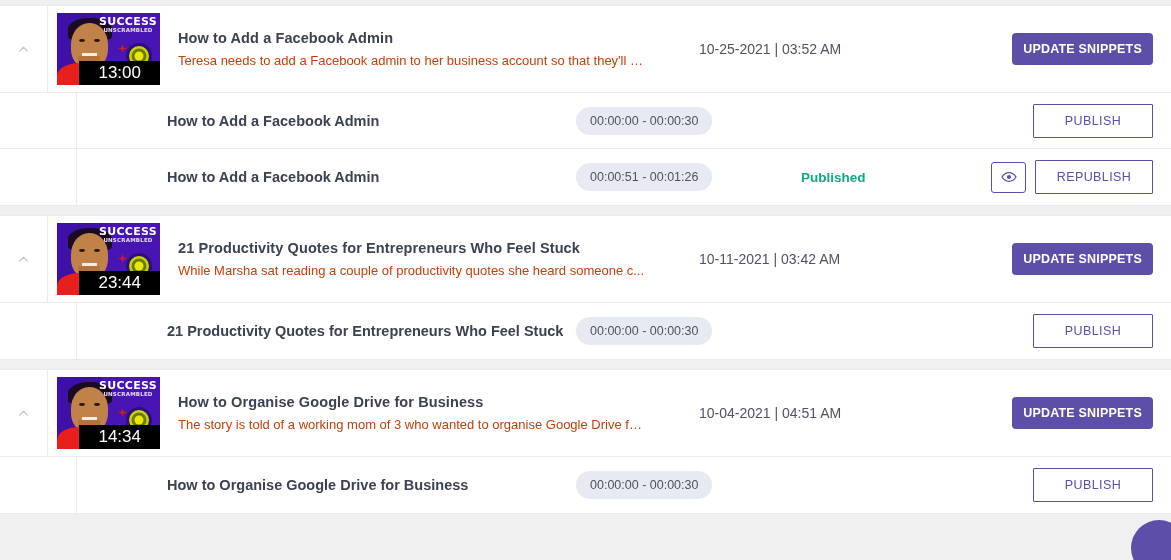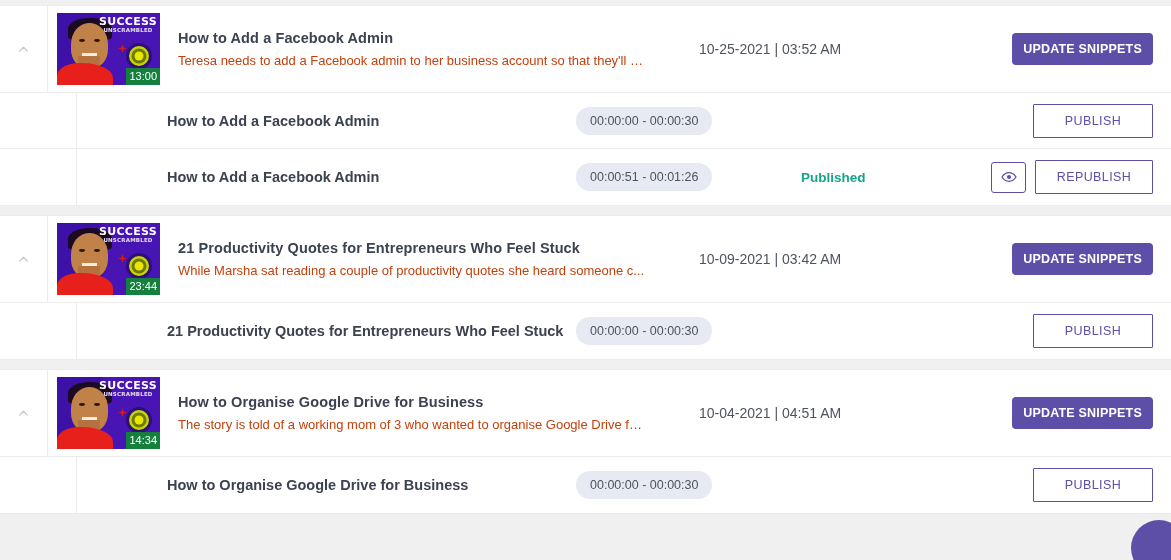--- a/index.html
+++ b/index.html
@@ -142,26 +142,26 @@
     box-shadow: 0 0 0 3px #6d7a00;
   }
   .thumb .spark {
     position: absolute; right: 33px; top: 31px;
     width: 9px; height: 9px;
     background: #cf1d1d;
     clip-path: polygon(50% 0,62% 38%,100% 50%,62% 62%,50% 100%,38% 62%,0 50%,38% 38%);
   }
   .thumb .duration {
     position: absolute; right: 0; bottom: 0;
-    background: #15803d;
+    background: #000000;
     color: #ffffff;
     font-family: "Liberation Sans", sans-serif;
-    font-size: 11px;
+    font-size: 17px;
     font-weight: 400;
-    padding: 2px 3px;
+    padding: 2px 19px;
     line-height: 1.2;
   }
 
   .vmeta-col {
     flex: 1 1 auto;
     display: flex; flex-direction: column; justify-content: center;
     padding-left: 18px;
     min-width: 0;
   }
   .v-title {
@@ -401,21 +401,21 @@
             <div class="spark"></div>
             <div class="target"></div>
             <div class="duration">23:44</div>
           </div>
         </div>
         <div class="vmeta-col">
           <div class="v-title">21 Productivity Quotes for Entrepreneurs Who Feel Stuck</div>
           <div class="v-desc">While Marsha sat reading a couple of productivity quotes she heard someone c...</div>
         </div>
         <div class="date-col">
-          <span>10-09-2021 | 03:42 AM</span>
+          <span>10-11-2021 | 03:42 AM</span>
         </div>
         <div class="action-col">
           <button class="btn-primary">UPDATE SNIPPETS</button>
         </div>
       </div>
       <div class="snip-row">
         <div class="snip-gutter"></div>
         <div class="snip-title-col">
           <span class="snip-title">21 Productivity Quotes for Entrepreneurs Who Feel Stuck</span>
         </div>

